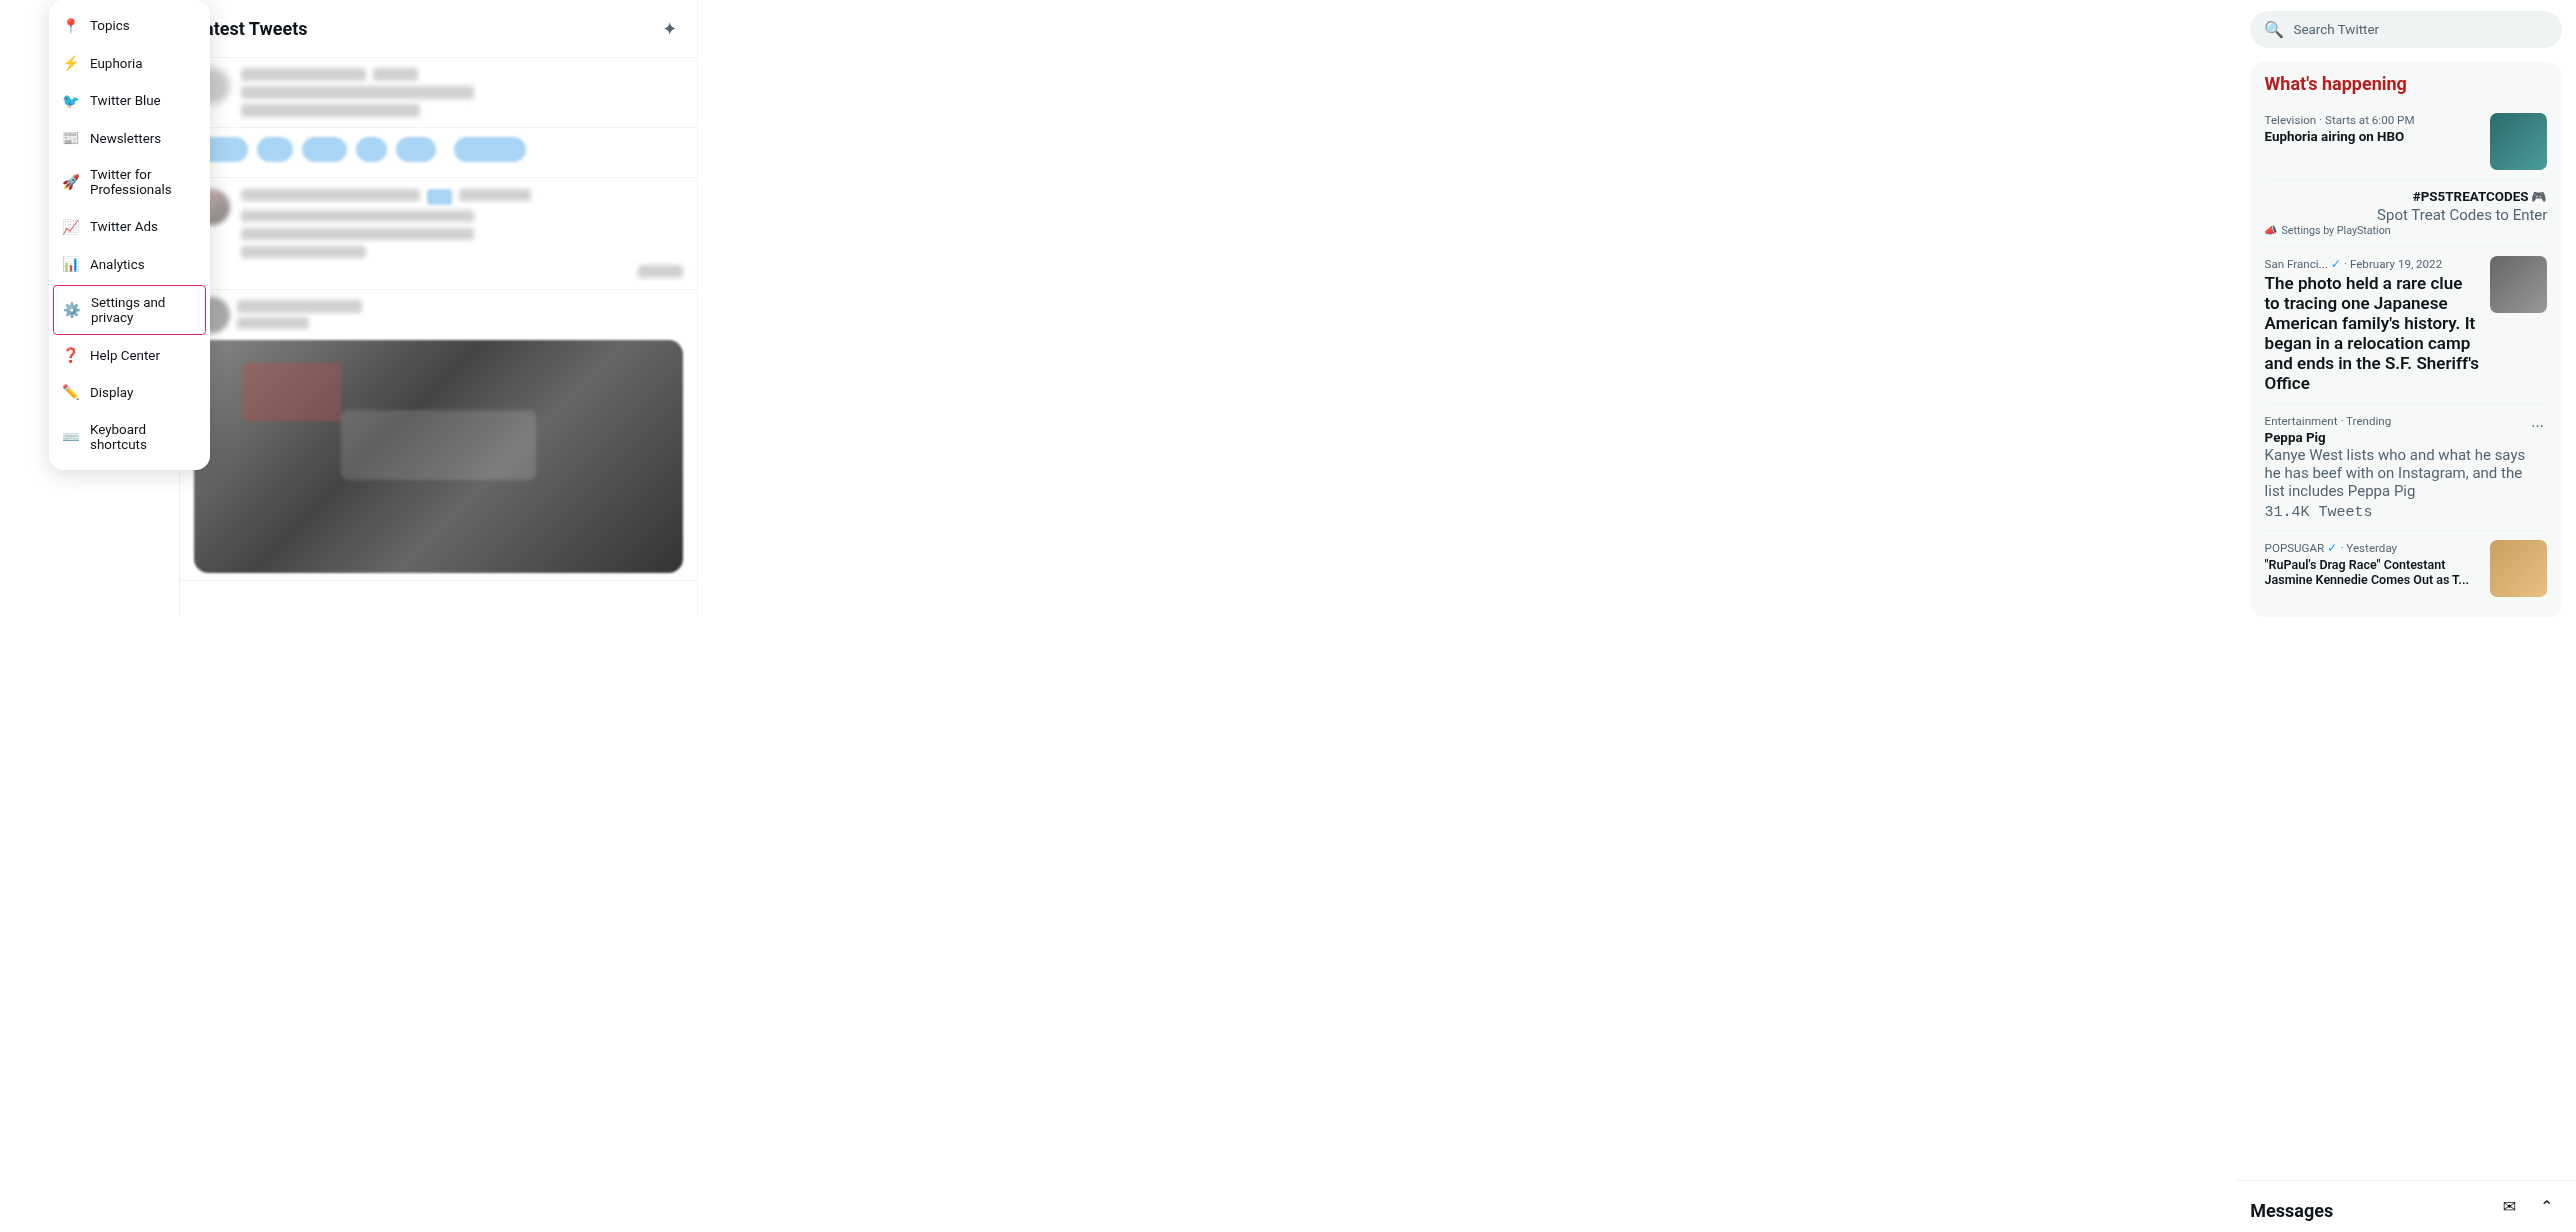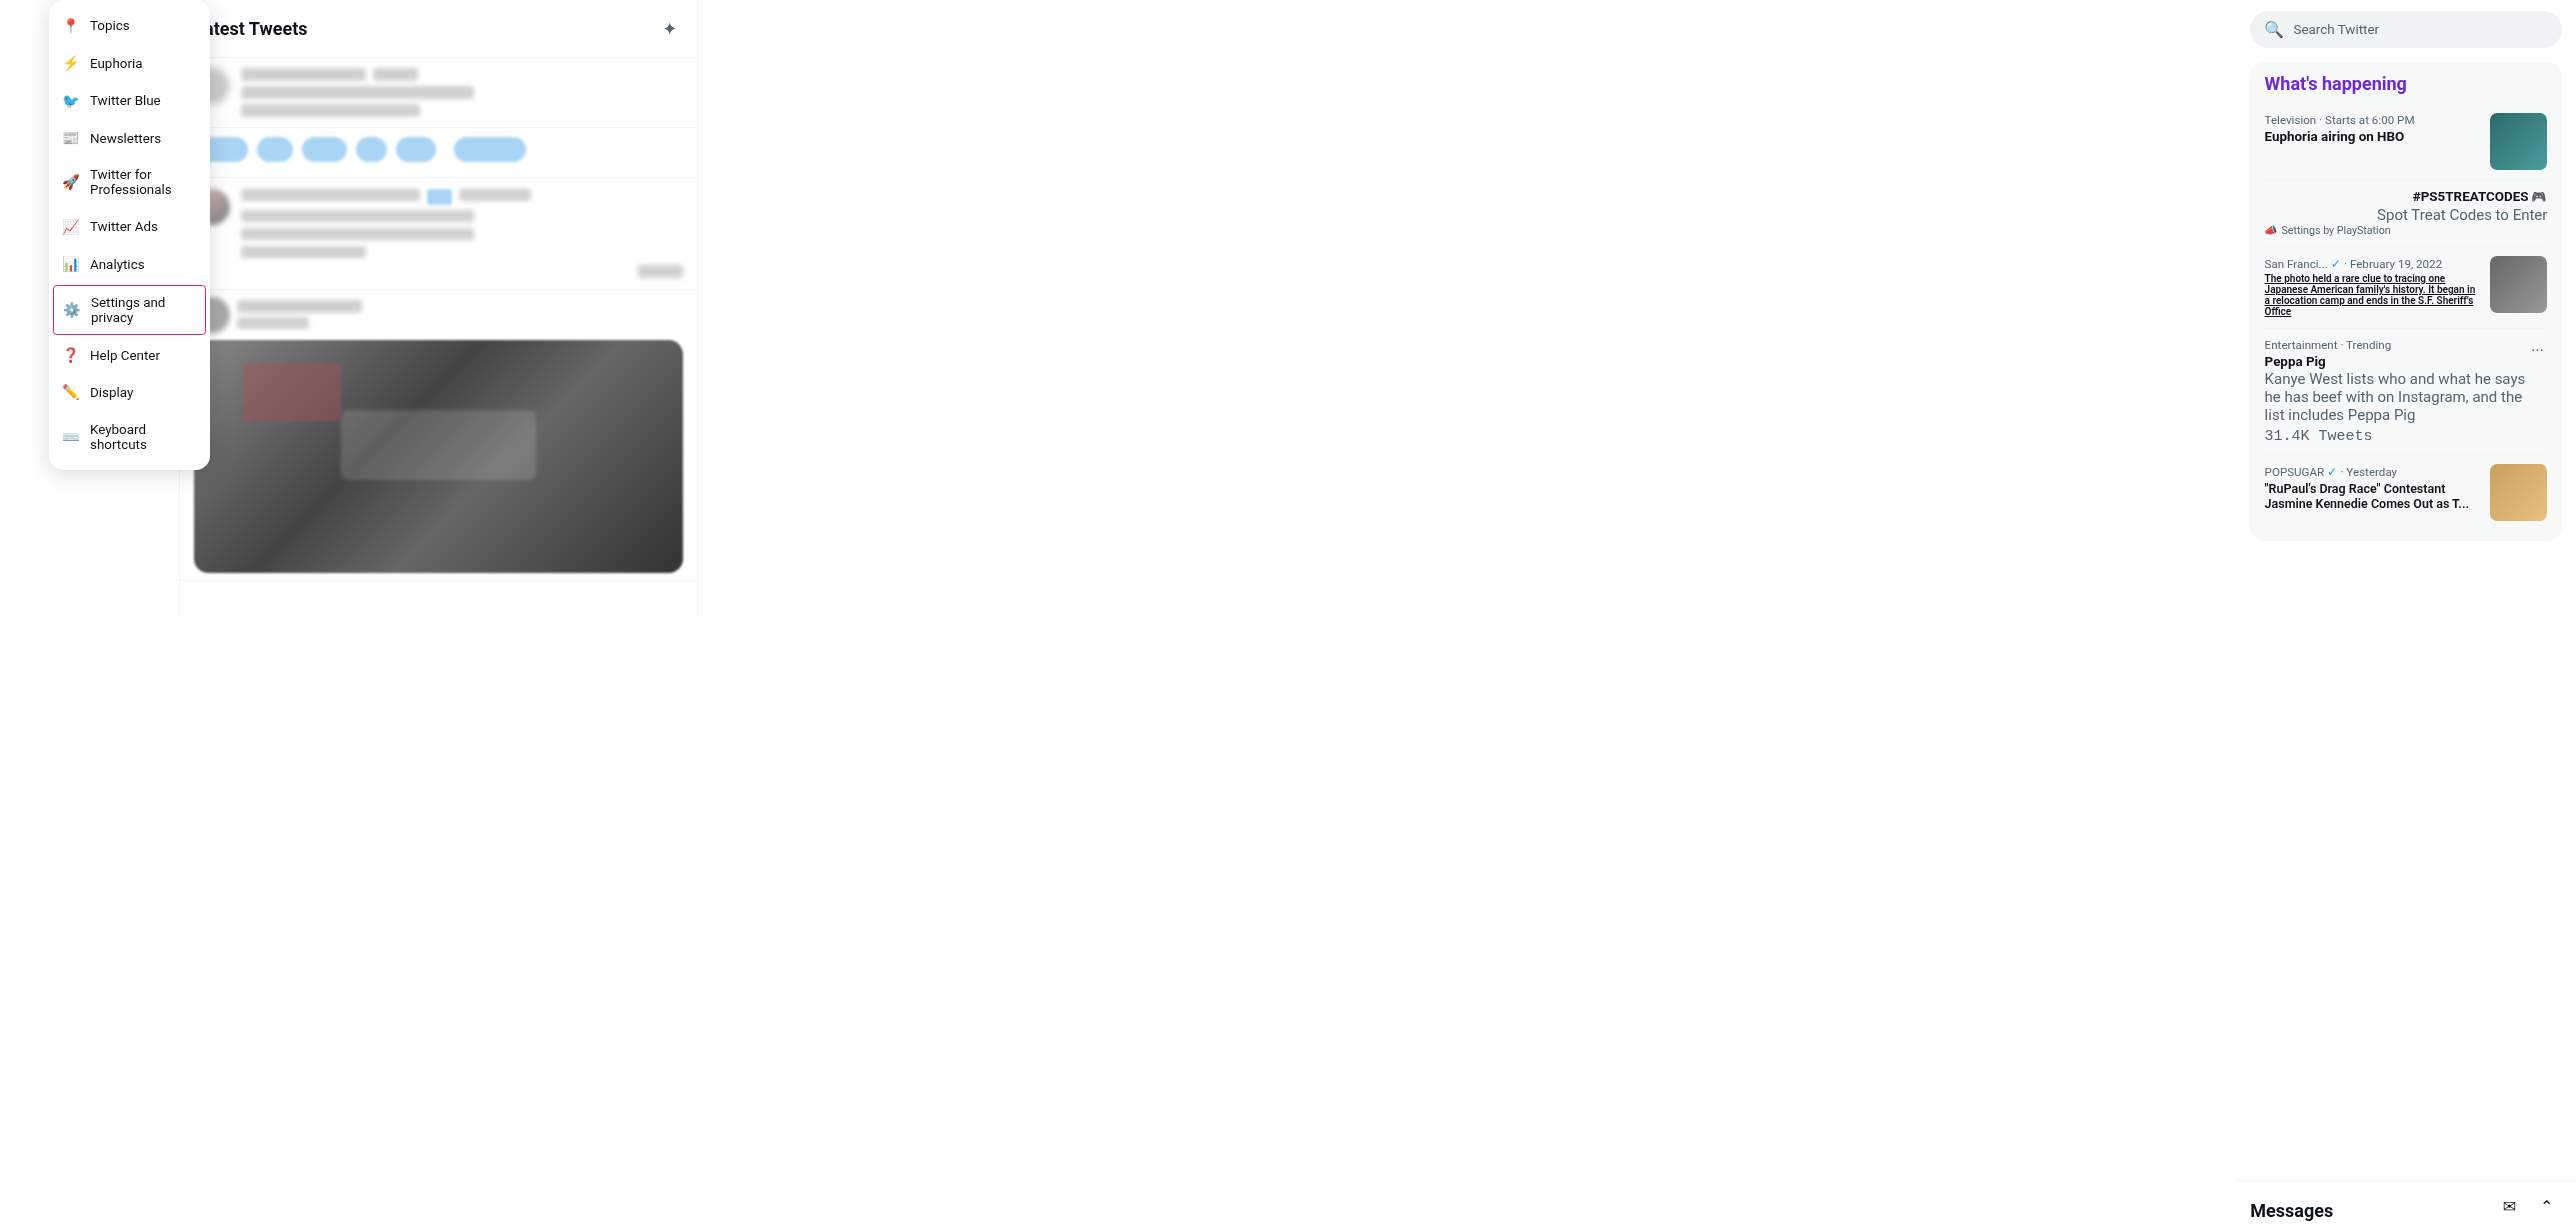--- a/index.html
+++ b/index.html
@@ -209,21 +209,21 @@
 
     
     .whats-happening {
       background: #f7f9f9;
       border-radius: 14.3px;
       padding: 10.7px 14.3px;
     }
     .wh-title {
       font-size: 18px;
       font-weight: 700;
-      color: #6d28d9;
+      color: #b91c1c;
       margin-bottom: 10.7px;
     }
 
     .trend-item {
       padding: 9px 0;
       border-bottom: 0.9px solid #eff3f4;
       display: flex;
       justify-content: space-between;
       align-items: flex-start;
     }
@@ -472,21 +472,21 @@
             <span>📣</span>
             <span>Settings by PlayStation</span>
           </div>
         </div>
       </div>
     </div>
 
     <div class="trend-item">
       <div class="trend-left">
         <div class="trend-category">San Franci... <span class="verified-badge">✓</span> · February 19, 2022</div>
-        <div class="trend-name" style="font-weight:600;font-size:10px;text-decoration:underline;">The photo held a rare clue to tracing one Japanese American family's history. It began in a relocation camp and ends in the S.F. Sheriff's Office</div>
+        <div class="trend-name" style="font-weight:600;font-size:17px;">The photo held a rare clue to tracing one Japanese American family's history. It began in a relocation camp and ends in the S.F. Sheriff's Office</div>
       </div>
       <div class="trend-img person2"></div>
     </div>
 
     <div class="trend-item">
       <div class="trend-left">
         <div class="trend-category">Entertainment · Trending</div>
         <div class="trend-name">Peppa Pig</div>
         <div class="trend-sub">Kanye West lists who and what he says he has beef with on Instagram, and the list includes Peppa Pig</div>
         <div class="trend-sub" style="margin-top:3.6px;font-family:Liberation Mono, monospace;">31.4K Tweets</div>

